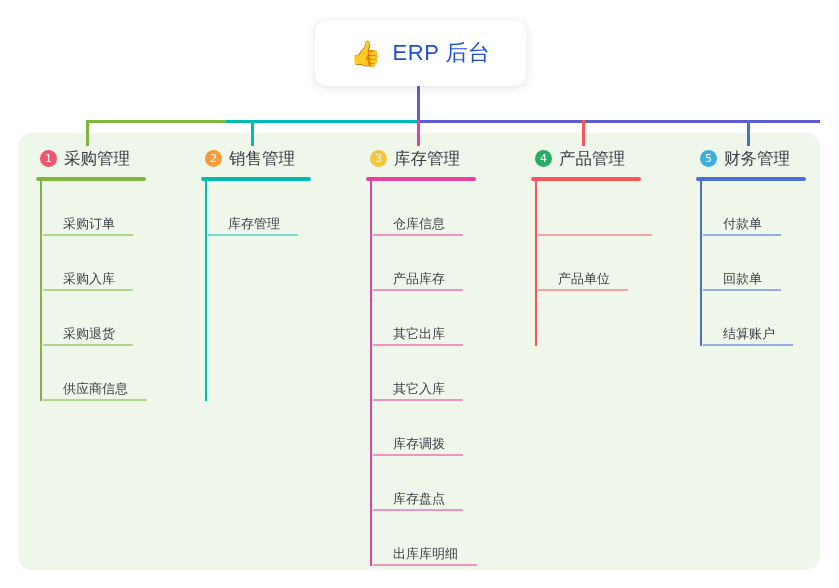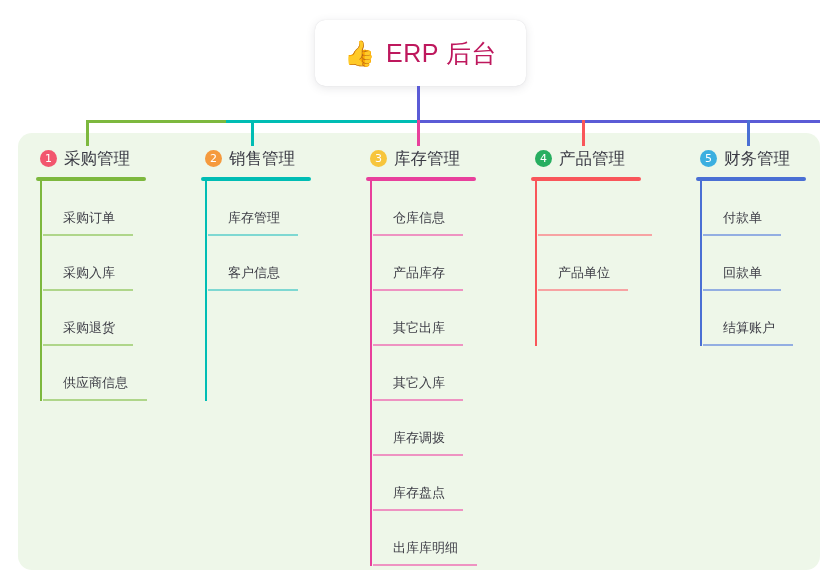--- a/index.html
+++ b/index.html
@@ -45,22 +45,22 @@
     align-items: center;
     justify-content: center;
     gap: 11px;
   }
   #root-emoji {
     font-size: 25px;
     line-height: 1;
     color: #F5B73E;
   }
   #root-label {
-    font-size: 25px;
-    color: #be185d;
+    font-size: 22px;
+    color: #1d4ed8;
     letter-spacing: 0.5px;
     white-space: nowrap;
   }
 
   
   .conn {
     position: absolute;
   }
   .conn-h { height: 3px; }
   .conn-v { width: 3px; }
@@ -115,21 +115,21 @@
     height: 55px;
     padding-left: 24px;
     display: flex;
     flex-direction: column;
     justify-content: flex-end;
   }
   .leaf-label {
     font-size: 13px;
     color: #3d3d46;
     white-space: nowrap;
-    padding-bottom: 7px;
+    padding-bottom: 1px;
   }
   .leaf-rule {
     height: 2px;
     margin-left: -20px;
   }
 </style>
 </head>
 <body>
 
 <div id="canvas">
@@ -185,24 +185,20 @@
           <span class="badge" style="background: rgb(245, 154, 61);">2</span>
           <span class="col-title">销售管理</span>
         </div>
         <div class="head-rule" style="width: 110px; background: rgb(0, 189, 180);"></div>
         <div class="leaves">
           <div class="spine" style="background: rgb(0, 189, 180); height: 220px;"></div>
           <div class="leaf">
             <div class="leaf-label">库存管理</div>
             <div class="leaf-rule" style="width: 90px; background: rgb(126, 216, 210);"></div>
           </div>
-          <div class="leaf">
-            <div class="leaf-label">客户信息</div>
-            <div class="leaf-rule" style="width: 90px; background: rgb(126, 216, 210);"></div>
-          </div>
         </div>
       </div>
       <div class="column" style="left: 366px;">
         <div class="col-head">
           <span class="badge" style="background: rgb(247, 197, 60);">3</span>
           <span class="col-title">库存管理</span>
         </div>
         <div class="head-rule" style="width: 110px; background: rgb(232, 64, 156);"></div>
         <div class="leaves">
           <div class="spine" style="background: rgb(232, 64, 156); height: 385px;"></div>

